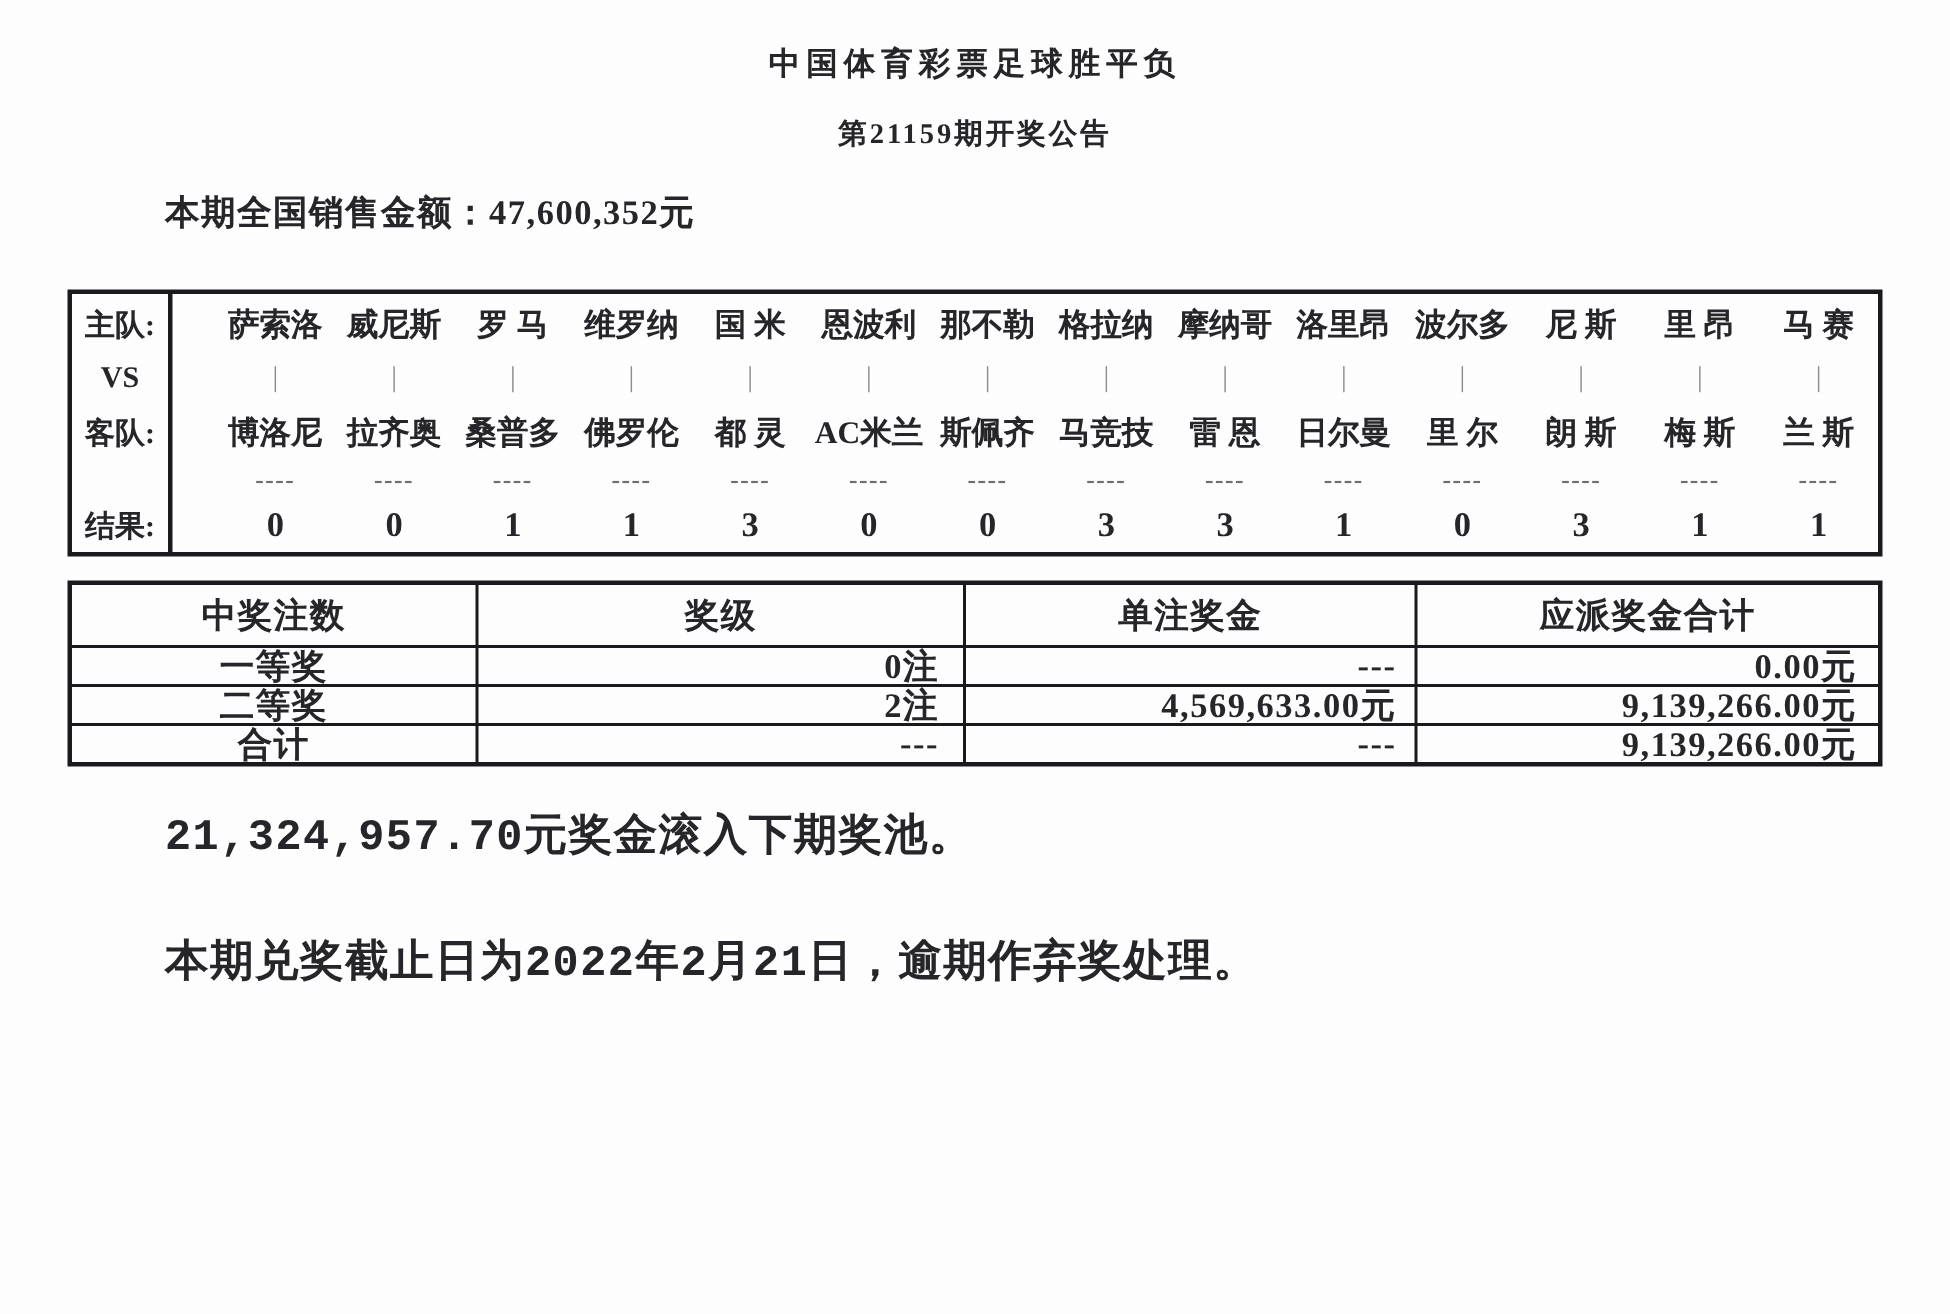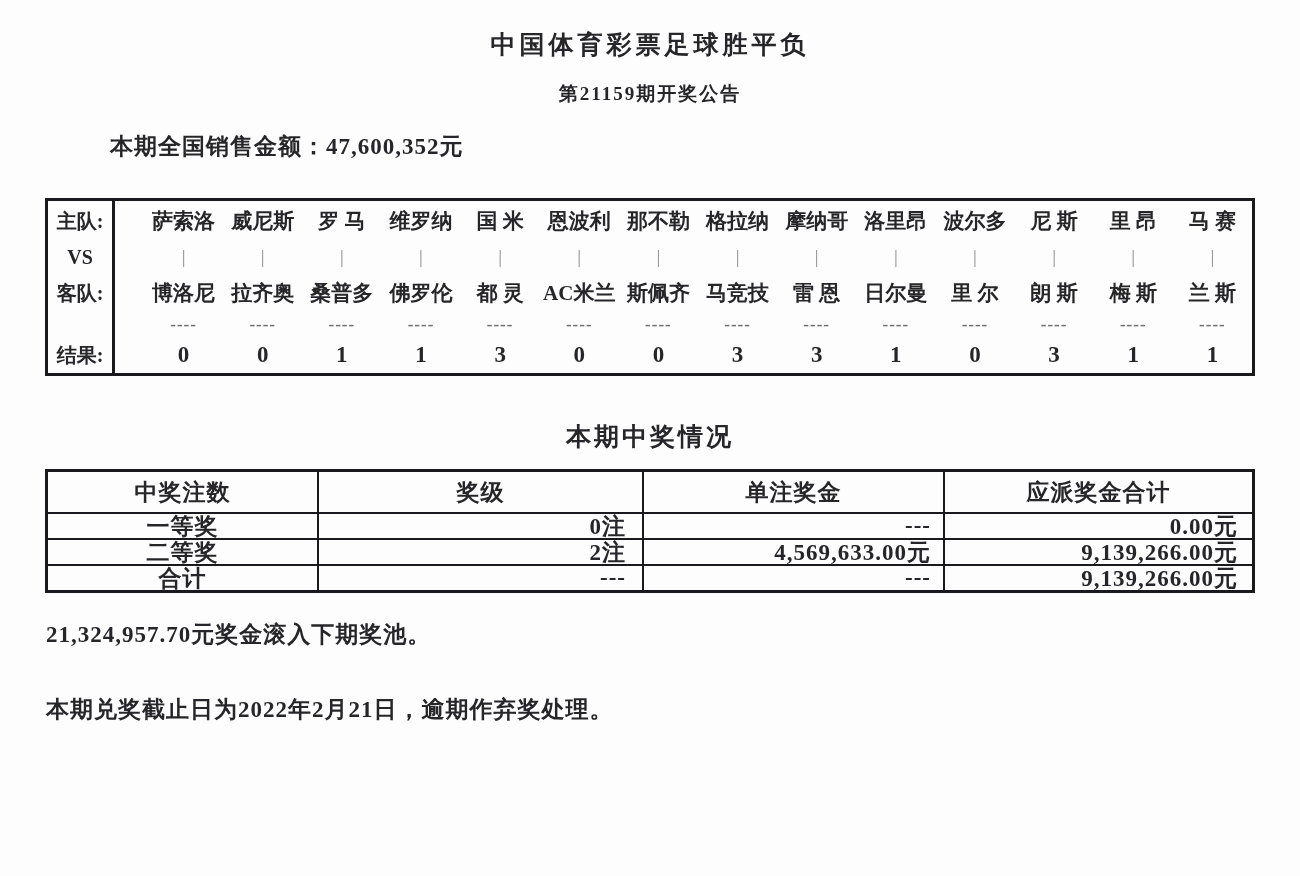--- a/index.html
+++ b/index.html
@@ -17,21 +17,21 @@
   .page {
     width: 1300px;
     height: 876px;
     background: #fdfdfd;
     box-sizing: border-box;
   }
   
   .doc-title {
     padding-top: 28px;
     text-align: center;
-    font-size: 25px;
+    font-size: 21px;
     font-weight: 700;
     letter-spacing: 4px;
   }
   .doc-subtitle {
     margin-top: 20px;
     text-align: center;
     font-size: 19px;
     font-weight: 600;
     letter-spacing: 2px;
   }
@@ -129,24 +129,25 @@
     letter-spacing: 1px;
   }
   .prize-row .p-cell:last-child { border-right: none; }
   .p-head { justify-content: center; height: 40px; }
   .p-level { justify-content: center; }
   .p-count { justify-content: flex-end; padding-right: 16px; }
   .p-single { justify-content: flex-end; padding-right: 12px; }
   .p-total { justify-content: flex-end; padding-right: 14px; }
   
   .note {
-    margin-left: 46px;
-    font-size: 23px;
+    margin-left: 110px;
+    font-size: 29px;
     font-weight: 700;
     letter-spacing: 1px;
+    font-family: Liberation Mono, monospace;
   }
   .note-rollover { margin-top: 26px; }
   .note-deadline { margin-top: 44px; }
 </style>
 </head>
 <body>
 
 <div class="page">
 
   <div class="doc-title">中国体育彩票足球胜平负</div>
@@ -272,21 +273,20 @@
           <div class="row-home m-home">马 赛</div>
           <div class="row-vs m-vs">|</div>
           <div class="row-away m-away">兰 斯</div>
           <div class="row-dash m-dash">----</div>
           <div class="row-result m-result">1</div>
         </div>
 
     </div>
   </div>
 
-  <div class="section-title">本期中奖情况</div>
 
   <div class="prize-table">
     <div class="prize-row">
       <div class="p-cell p-head">中奖注数</div>
       <div class="p-cell p-head">奖级</div>
       <div class="p-cell p-head">单注奖金</div>
       <div class="p-cell p-head">应派奖金合计</div>
     </div>
 
       <div class="prize-row">

